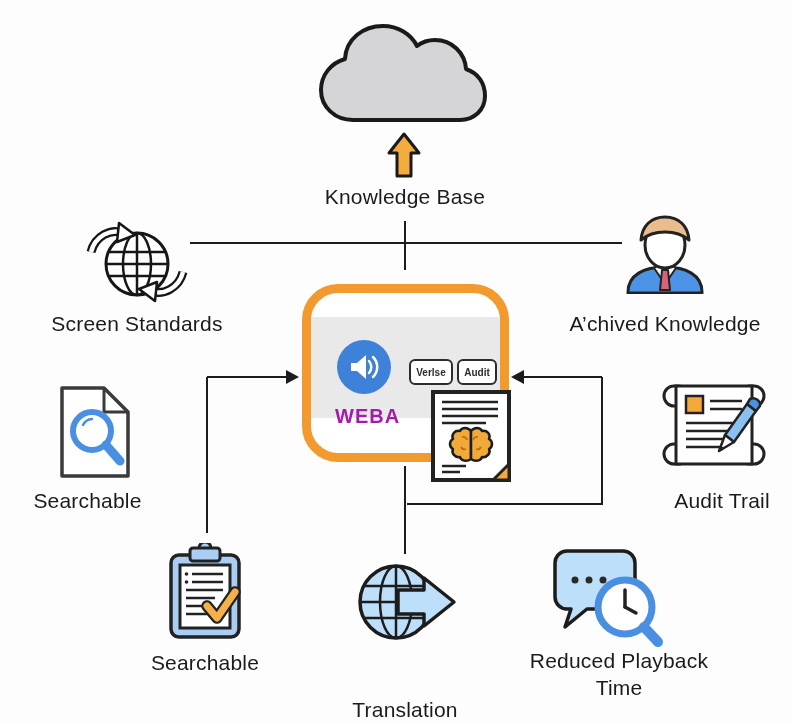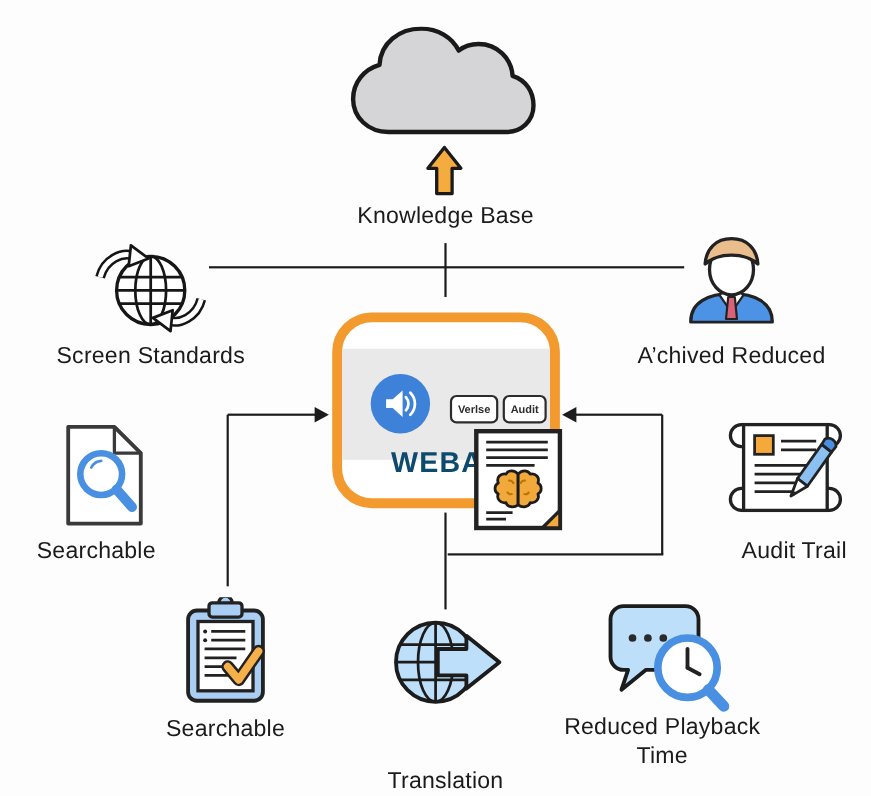--- a/index.html
+++ b/index.html
@@ -27,21 +27,21 @@
   .speaker-circle { position:absolute; left:26px; top:47px; width:54px; height:54px;
     border-radius:50%; background:#3D82D8; display:flex; align-items:center;
     justify-content:center; }
   .codec-btn { position:absolute; box-sizing:border-box; height:26px;
     background:#ffffff; border:2px solid #2c2c2c; border-radius:6px;
     display:flex; align-items:center; justify-content:center;
     font-size:10px; font-weight:bold; color:#2c2c2c; }
   .btn-verlse { left:98px; top:66px; width:44px; }
   .btn-opus  { left:146px; top:66px; width:40px; }
   .weba-title { position:absolute; left:24px; top:112px; width:104px;
-    text-align:right; font-size:26px; font-weight:bold; color:#0c4a6e;
+    text-align:left; font-size:20px; font-weight:bold; color:#a21caf;
     letter-spacing:1px; }
   .transcript-doc { position:absolute; left:119px; top:96px; z-index:3; }
 </style>
 </head>
 <body>
 
 <div class="canvas">
 
   <div class="line" style="left:404px; top:221px; width:2px; height:49px;"></div>
   <div class="line" style="left:190px; top:242px; width:432px; height:2px;"></div>
@@ -94,21 +94,21 @@
   <div>
     <span class="node-icon" style="left:620px; top:212px;">
       <svg width="90" height="82" viewBox="0 0 90 82">
         <path d="M8,80 C8,63 24,55 45,55 C66,55 82,63 82,80 L82,81 L8,81 Z" fill="#4C93E6" stroke="#222222" stroke-width="3" stroke-linejoin="round"></path>
         <path d="M34,56 L45,72 L56,56 L51,53 L45,59 L39,53 Z" fill="#ffffff" stroke="#222222" stroke-width="2" stroke-linejoin="round"></path>
         <path d="M42,58 L48,58 L50,78 L40,78 Z" fill="#D96278" stroke="#222222" stroke-width="2" stroke-linejoin="round"></path>
         <ellipse cx="45" cy="33" rx="20" ry="23" fill="#ffffff" stroke="#222222" stroke-width="3"></ellipse>
         <path d="M45,5 C31,5 22,14 21,28 C28,22 36,20 45,20 C54,20 62,22 69,28 C68,14 59,5 45,5 Z" fill="#E9BD8C" stroke="#222222" stroke-width="3" stroke-linejoin="round"></path>
       </svg>
     </span>
-    <div class="label" style="left:565px; top:310px; width:200px;">A’chived Reduced</div>
+    <div class="label" style="left:565px; top:310px; width:200px;">A’chived Knowledge</div>
   </div>
 
   <div>
     <span class="node-icon" style="left:52px; top:383px;">
       <svg width="85" height="98" viewBox="0 0 85 98">
         <path d="M10,5 H52 L76,29 V93 H10 Z" fill="#ffffff" stroke="#3a3a3a" stroke-width="3.5" stroke-linejoin="round"></path>
         <path d="M52,5 V29 H76" fill="none" stroke="#3a3a3a" stroke-width="3"></path>
         <circle cx="40" cy="48" r="19" fill="#ffffff" stroke="#4A90E2" stroke-width="6"></circle>
         <path d="M31,42 a11,11 0 0 1 9,-6" fill="none" stroke="#4A90E2" stroke-width="2.5" stroke-linecap="round"></path>
         <line x1="54" y1="62" x2="68" y2="78" stroke="#4A90E2" stroke-width="9" stroke-linecap="round"></line>
@@ -184,21 +184,21 @@
         <path d="M22,6 h56 a12,12 0 0 1 12,12 v34 a12,12 0 0 1 -12,12 h-36 l-22,18 6,-18 h-4 a12,12 0 0 1 -12,-12 v-34 a12,12 0 0 1 12,-12 Z" fill="#BDDFF9" stroke="#1c1c1c" stroke-width="3.5" stroke-linejoin="round"></path>
         <circle cx="30" cy="35" r="3.5" fill="#2a2a2a"></circle>
         <circle cx="44" cy="35" r="3.5" fill="#2a2a2a"></circle>
         <circle cx="58" cy="35" r="3.5" fill="#2a2a2a"></circle>
         <circle cx="80" cy="62" r="27" fill="#ffffff" stroke="#4A90E2" stroke-width="7"></circle>
         <line x1="80" y1="62" x2="80" y2="45" stroke="#222222" stroke-width="3.5" stroke-linecap="round"></line>
         <line x1="80" y1="62" x2="91" y2="68" stroke="#222222" stroke-width="3.5" stroke-linecap="round"></line>
         <line x1="99" y1="82" x2="113" y2="97" stroke="#4A90E2" stroke-width="10" stroke-linecap="round"></line>
       </svg>
     </span>
-    <div class="label" style="left:502px; top:647px; width:200px;">Reduced Playback Time</div>
+    <div class="label" style="left:519px; top:647px; width:200px;">Reduced Playback Time</div>
   </div>
 
   <div class="weba-box">
     <div class="weba-banner"></div>
 
     <div class="speaker-circle">
       <svg width="32" height="30" viewBox="0 0 32 30">
         <path d="M3,11 h6 l9,-8 v24 l-9,-8 H3 Z" fill="#ffffff"></path>
         <path d="M21,9 a9,9 0 0 1 0,12" fill="none" stroke="#ffffff" stroke-width="2.5" stroke-linecap="round"></path>
         <path d="M25,5 a14,14 0 0 1 0,20" fill="none" stroke="#ffffff" stroke-width="2.5" stroke-linecap="round"></path>

